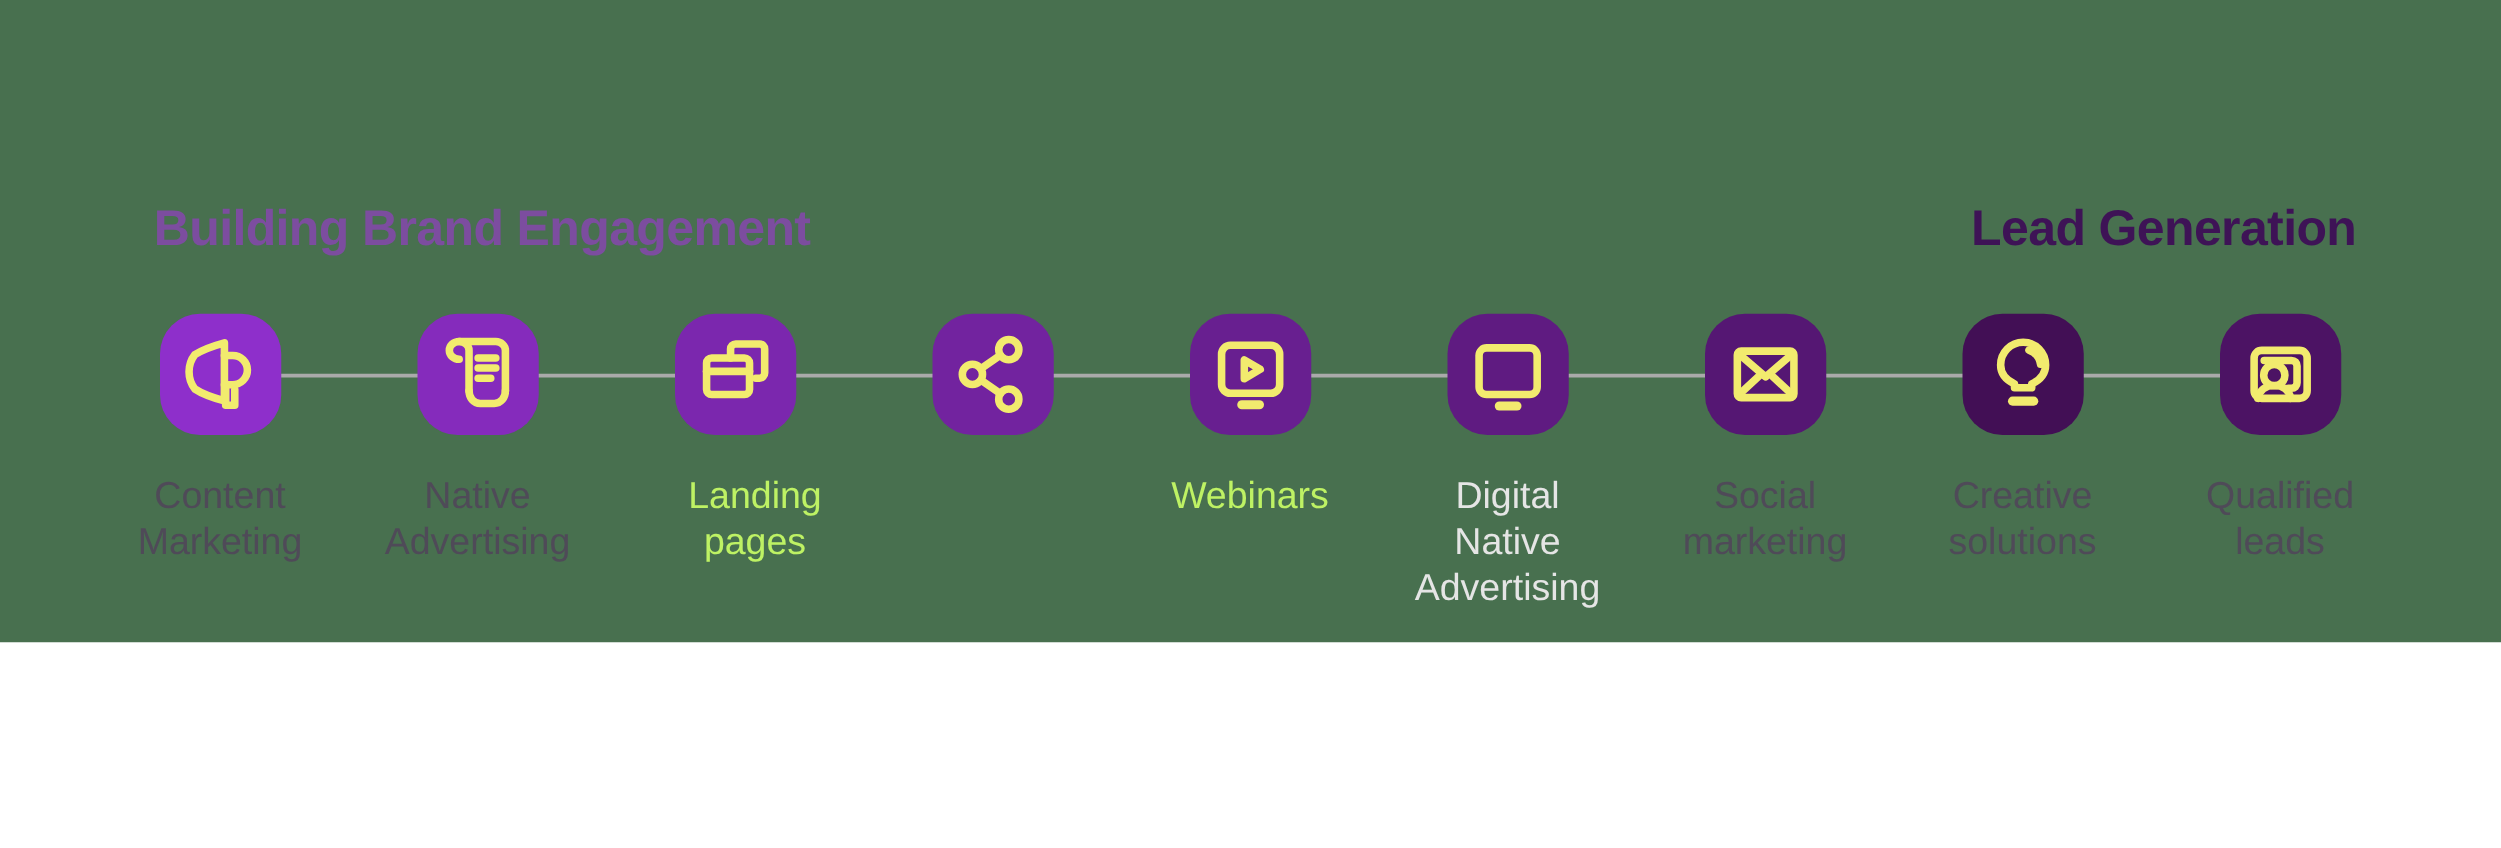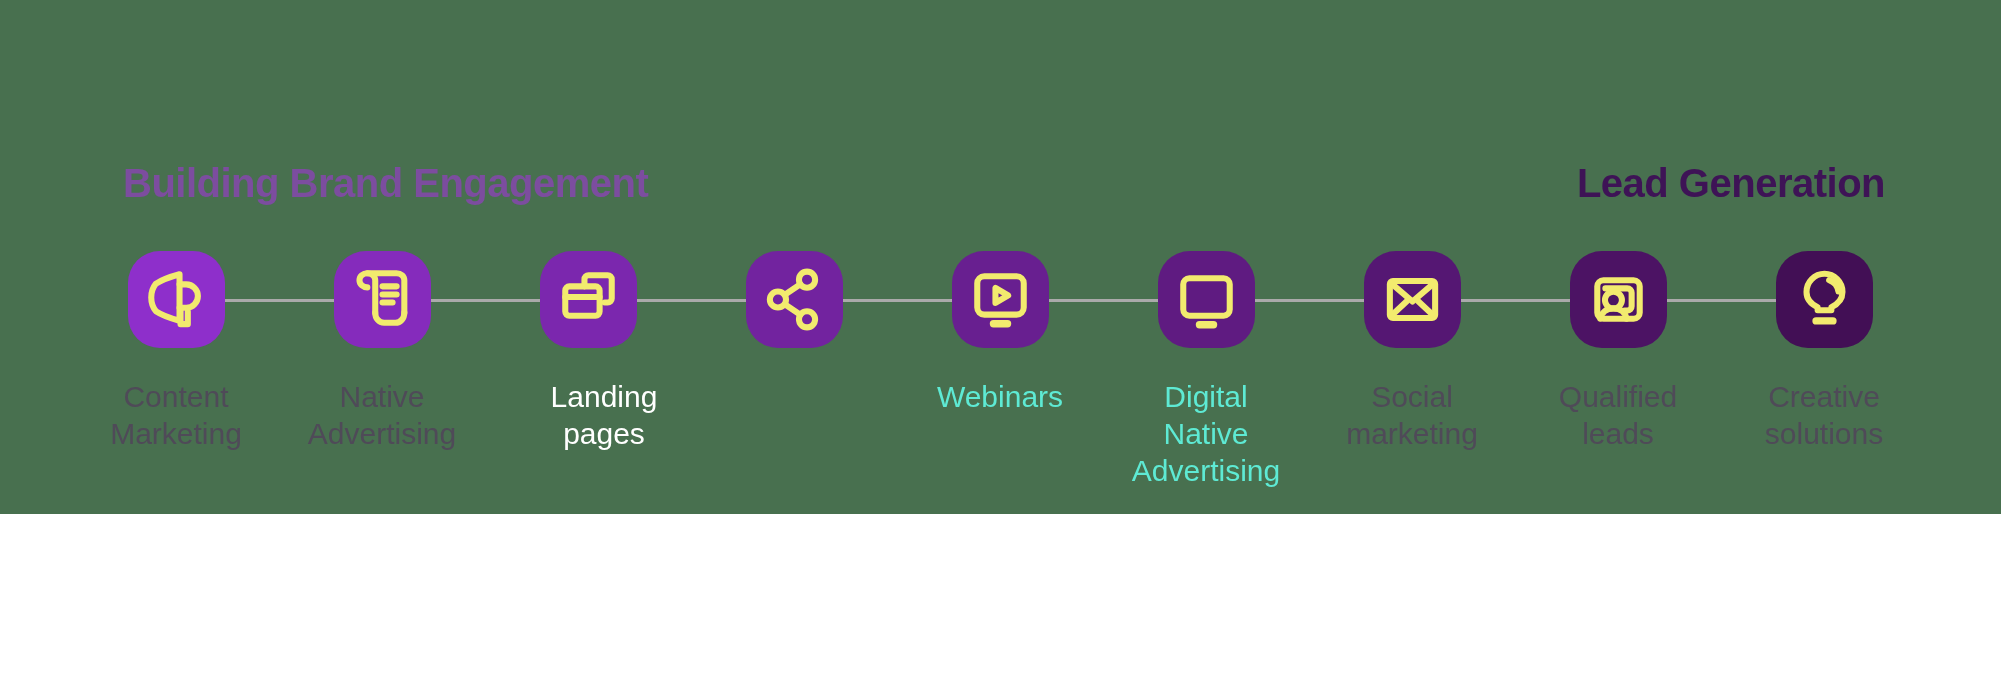--- a/index.html
+++ b/index.html
@@ -102,21 +102,21 @@
     </div>
 
     <div class="item">
       <div class="squircle" style="background-color: rgb(123, 39, 174); color: rgb(242, 235, 110);">
         <svg viewBox="0 0 48 48">
           <path d="M22 17.5 L22 14 C22 12.9 22.9 12 24 12 L33.5 12 C34.6 12 35.5 12.9 35.5 14 L35.5 23.5 C35.5 24.6 34.6 25.5 33.5 25.5 L32 25.5"></path>
           <rect x="12.5" y="17.5" width="17" height="14.5" rx="2"></rect>
           <path d="M12.5 22.8 L29.5 22.8"></path>
         </svg>
       </div>
-      <div class="label" style="color: #ffffff; margin-left: 32px;">
+      <div class="label" style="color: #bef264; margin-left: 32px;">
         <span class="line">Landing</span>
         <span class="line">pages</span>
       </div>
     </div>
 
     <div class="item">
       <div class="squircle" style="background-color: rgb(114, 35, 159); color: rgb(242, 235, 110);">
         <svg viewBox="0 0 48 48">
           <circle cx="15.8" cy="24" r="4"></circle>
           <circle cx="30.2" cy="14.2" r="4"></circle>
@@ -127,76 +127,76 @@
     </div>
 
     <div class="item">
       <div class="squircle" style="background-color: rgb(104, 31, 144); color: rgb(242, 235, 110);">
         <svg viewBox="0 0 48 48">
           <rect x="12.5" y="12.5" width="23" height="19" rx="3.5"></rect>
           <path d="M21.5 18.3 L21.5 25.7 L27.8 22 Z"></path>
           <path d="M20.5 36 L27.5 36" style="stroke-width:3.6"></path>
         </svg>
       </div>
-      <div class="label" style="color: #5eead4;">
+      <div class="label" style="color: #bef264;">
         <span class="line">Webinars</span>
       </div>
     </div>
 
     <div class="item">
       <div class="squircle" style="background-color: rgb(95, 27, 129); color: rgb(242, 235, 110);">
         <svg viewBox="0 0 48 48">
           <rect x="12.5" y="13.5" width="23" height="18.5" rx="3"></rect>
           <path d="M20.5 36.5 L27.5 36.5" style="stroke-width:3.6"></path>
         </svg>
       </div>
-      <div class="label" style="color: #5eead4;">
+      <div class="label" style="color: #e5e5e5;">
         <span class="line">Digital</span>
         <span class="line">Native</span>
         <span class="line">Advertising</span>
       </div>
     </div>
 
     <div class="item">
       <div class="squircle" style="background-color: rgb(85, 23, 115); color: rgb(242, 235, 110);">
         <svg viewBox="0 0 48 48">
           <rect x="12.8" y="14.8" width="22.4" height="18.4" rx="1.5"></rect>
           <path d="M13.5 16 L24 25 L34.5 16"></path>
           <path d="M13.5 32 L21.3 24.7 M34.5 32 L26.7 24.7"></path>
         </svg>
       </div>
       <div class="label" style="color: rgb(79, 74, 88);">
         <span class="line">Social</span>
         <span class="line">marketing</span>
+      </div>
+    </div>
+
+    <div class="item">
+      <div class="squircle" style="background-color: rgb(66, 15, 85); color: rgb(242, 235, 110);">
+        <svg viewBox="0 0 48 48">
+          <path d="M20.6 29.3 L20.6 27.8 C17.2 26.2 15.1 23.5 15.1 20.3 C15.1 15.3 19.1 11.3 24 11.3 C28.9 11.3 32.9 15.3 32.9 20.3 C32.9 23.5 30.8 26.2 27.4 27.8 L27.4 29.3 Z"></path>
+          <path d="M26.3 14.4 C28.8 15.3 30.5 17.4 30.9 20"></path>
+          <path d="M19.8 34.6 L28.2 34.6" style="stroke-width:3.6"></path>
+        </svg>
+      </div>
+      <div class="label" style="color: rgb(79, 74, 88);">
+        <span class="line">Creative</span>
+        <span class="line">solutions</span>
       </div>
     </div>
 
     <div class="item">
       <div class="squircle" style="background-color: rgb(76, 19, 100); color: rgb(242, 235, 110);">
         <svg viewBox="0 0 48 48">
           <rect x="13.5" y="14.5" width="21" height="19" rx="3"></rect>
           <path d="M17.5 18.5 L28.3 18.5 C29.6 18.5 30.5 19.4 30.5 20.7 L30.5 27.3 C30.5 28.6 29.6 29.5 28.3 29.5 L27 29.5"></path>
           <circle cx="21.5" cy="24.3" r="4.2"></circle>
           <path d="M15 33.5 C15.6 30.2 18.2 28.4 21.5 28.4 C24.8 28.4 27.4 30.2 28 33.5"></path>
         </svg>
       </div>
       <div class="label" style="color: rgb(79, 74, 88);">
         <span class="line">Qualified</span>
         <span class="line">leads</span>
       </div>
     </div>
 
-    <div class="item">
-      <div class="squircle" style="background-color: rgb(66, 15, 85); color: rgb(242, 235, 110);">
-        <svg viewBox="0 0 48 48">
-          <path d="M20.6 29.3 L20.6 27.8 C17.2 26.2 15.1 23.5 15.1 20.3 C15.1 15.3 19.1 11.3 24 11.3 C28.9 11.3 32.9 15.3 32.9 20.3 C32.9 23.5 30.8 26.2 27.4 27.8 L27.4 29.3 Z"></path>
-          <path d="M26.3 14.4 C28.8 15.3 30.5 17.4 30.9 20"></path>
-          <path d="M19.8 34.6 L28.2 34.6" style="stroke-width:3.6"></path>
-        </svg>
-      </div>
-      <div class="label" style="color: rgb(79, 74, 88);">
-        <span class="line">Creative</span>
-        <span class="line">solutions</span>
-      </div>
-    </div>
-
   </div>
 </div>
 
 </body></html>

